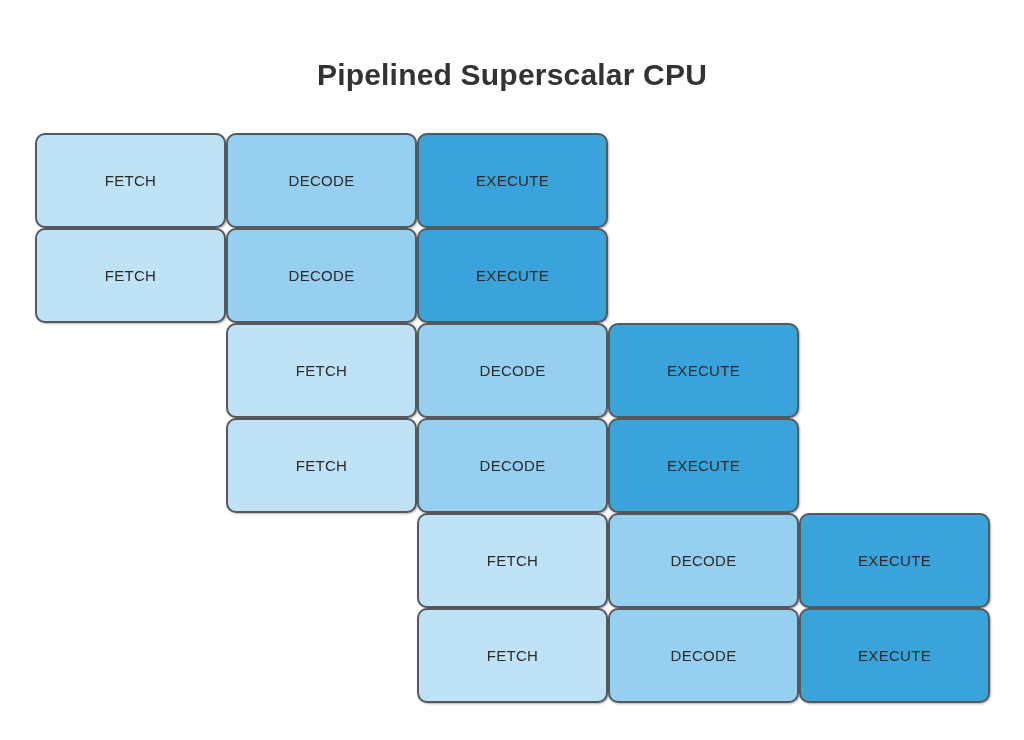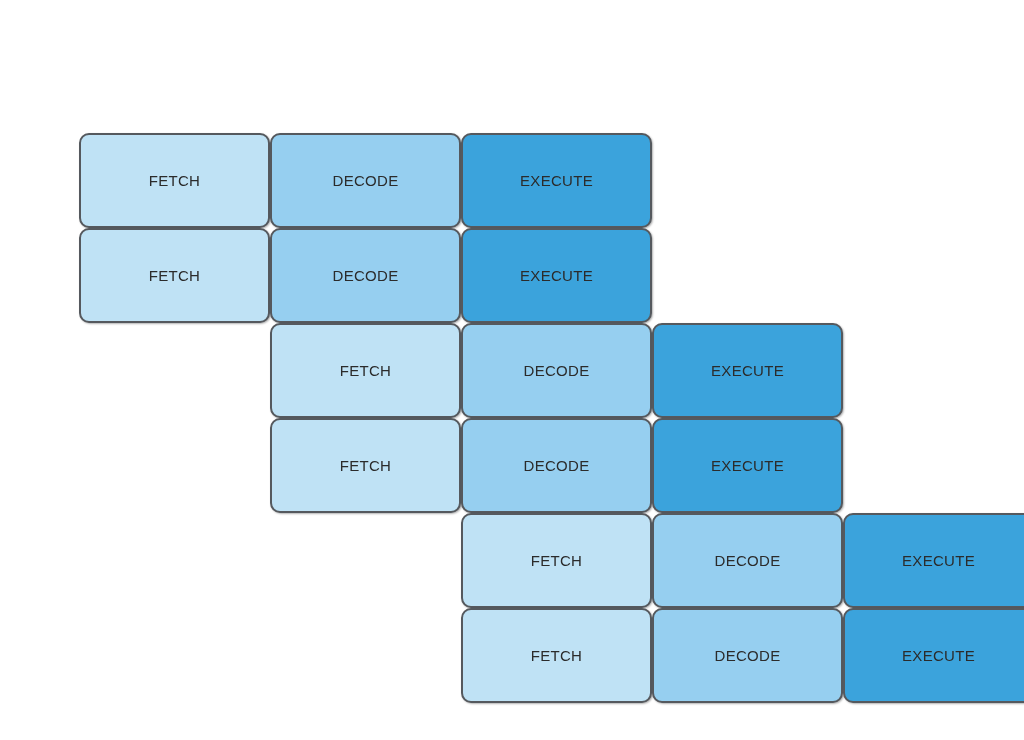--- a/index.html
+++ b/index.html
@@ -44,32 +44,32 @@
     border: 2px solid #55595e;
     border-radius: 10px;
     display: flex;
     align-items: center;
     justify-content: center;
     font-size: 15px;
     color: #2b2b2b;
     letter-spacing: 0.3px;
     font-family: "Liberation Sans", sans-serif;
     box-shadow: 1px 1px 2px rgba(0,0,0,0.30);
-    margin-left: 44px;
   }
   .stage-label {
     pointer-events: none;
     line-height: 1;
   }
 </style>
 </head>
 <body style="background: rgb(255, 255, 255);">
 
 <div id="canvas" style="background: rgb(255, 255, 255);">
 
+  <div id="diagram-title">Pipelined Superscalar CPU</div>
 
   <div id="pipeline-grid">
       <div class="stage-box" style="left: 35px; top: 133px; width: 191px; height: 95px; background: rgb(191, 226, 245); border-color: rgb(85, 89, 94); color: rgb(43, 43, 43); z-index: 0;">
         <span class="stage-label">FETCH</span>
       </div>
       <div class="stage-box" style="left: 226px; top: 133px; width: 191px; height: 95px; background: rgb(150, 207, 240); border-color: rgb(85, 89, 94); color: rgb(43, 43, 43); z-index: 1;">
         <span class="stage-label">DECODE</span>
       </div>
       <div class="stage-box" style="left: 417px; top: 133px; width: 191px; height: 95px; background: rgb(59, 163, 220); border-color: rgb(85, 89, 94); color: rgb(43, 43, 43); z-index: 2;">
         <span class="stage-label">EXECUTE</span>

